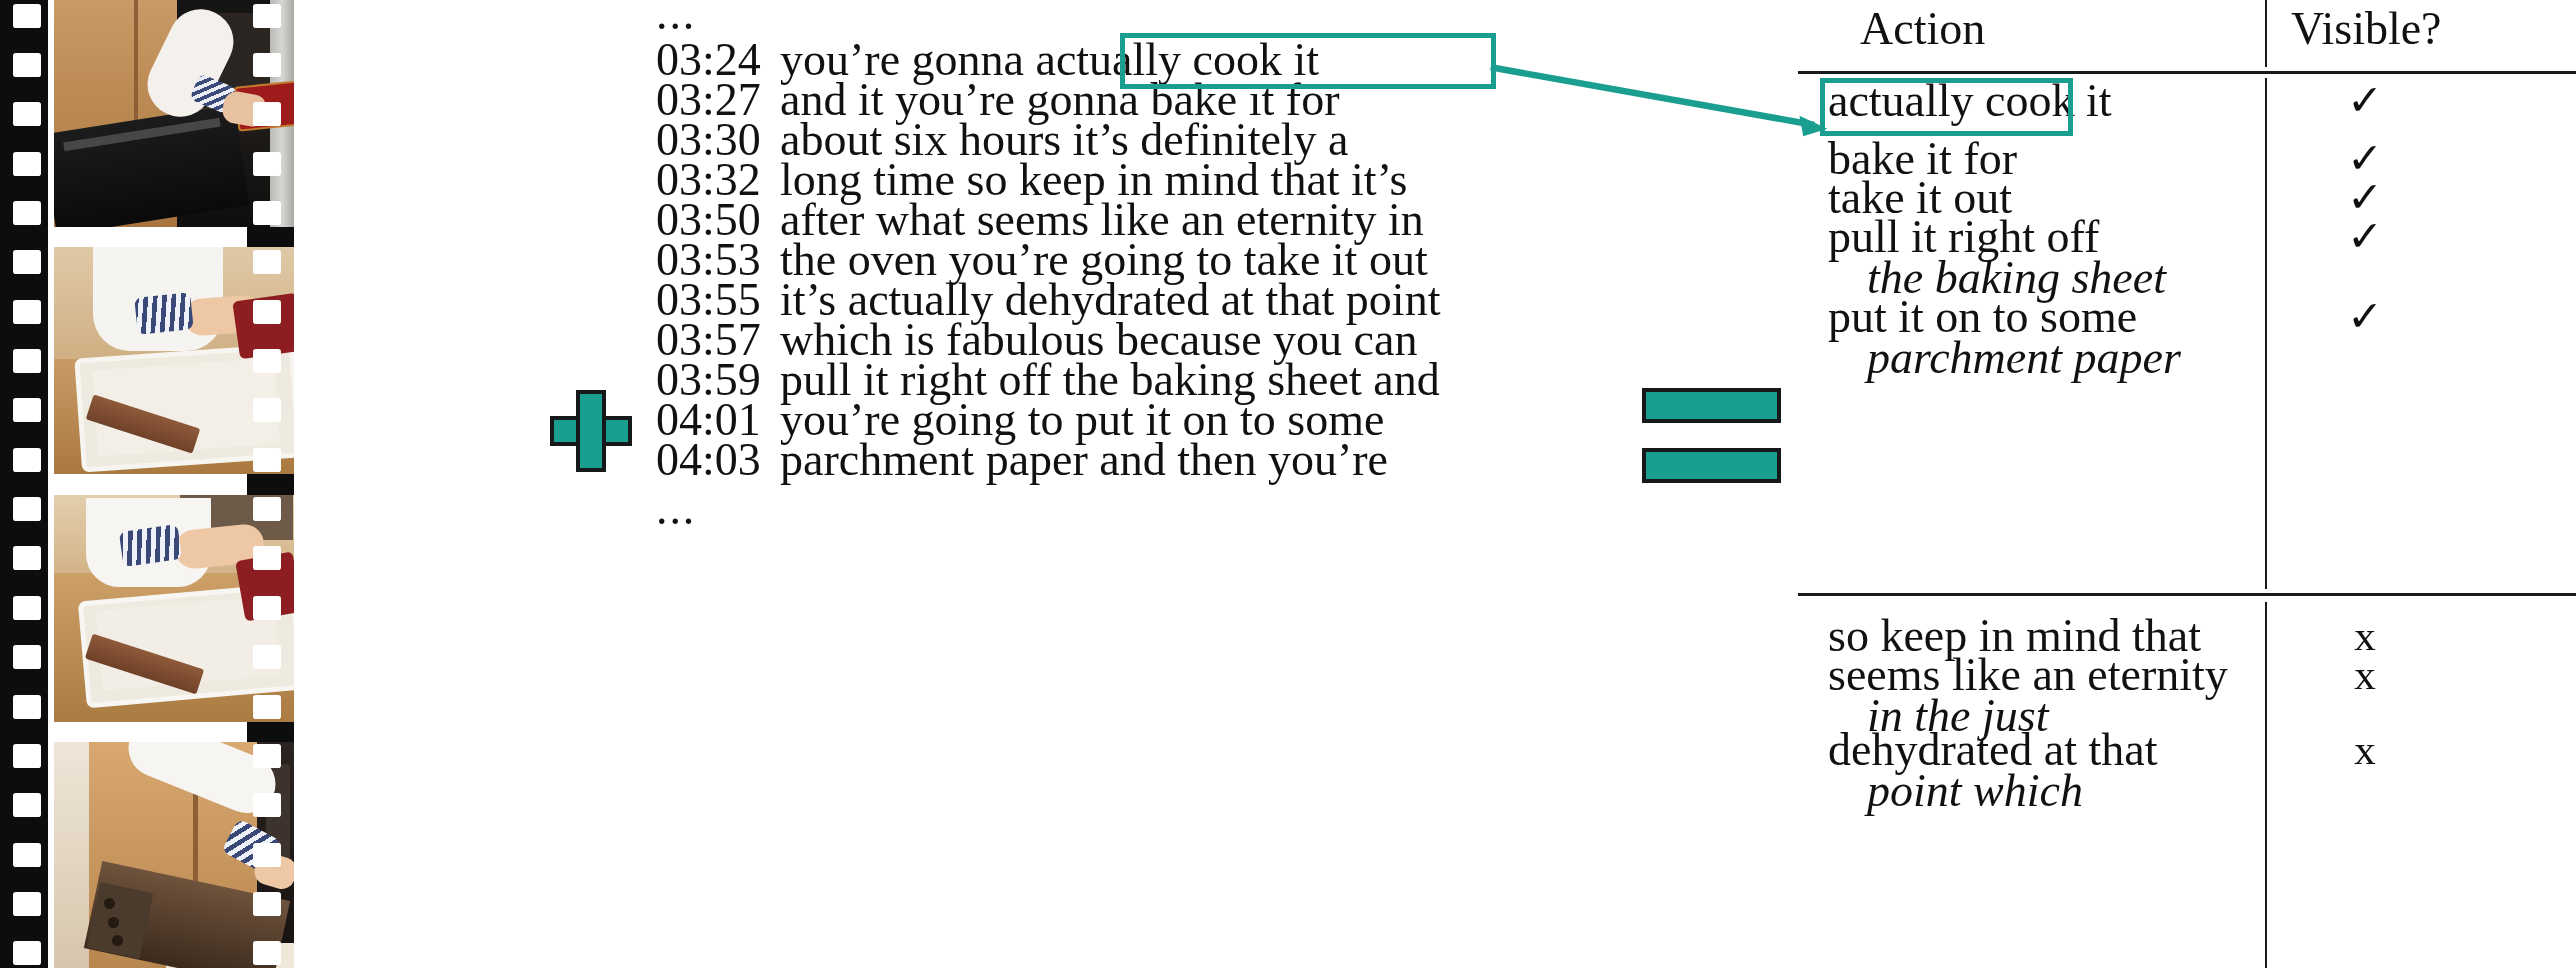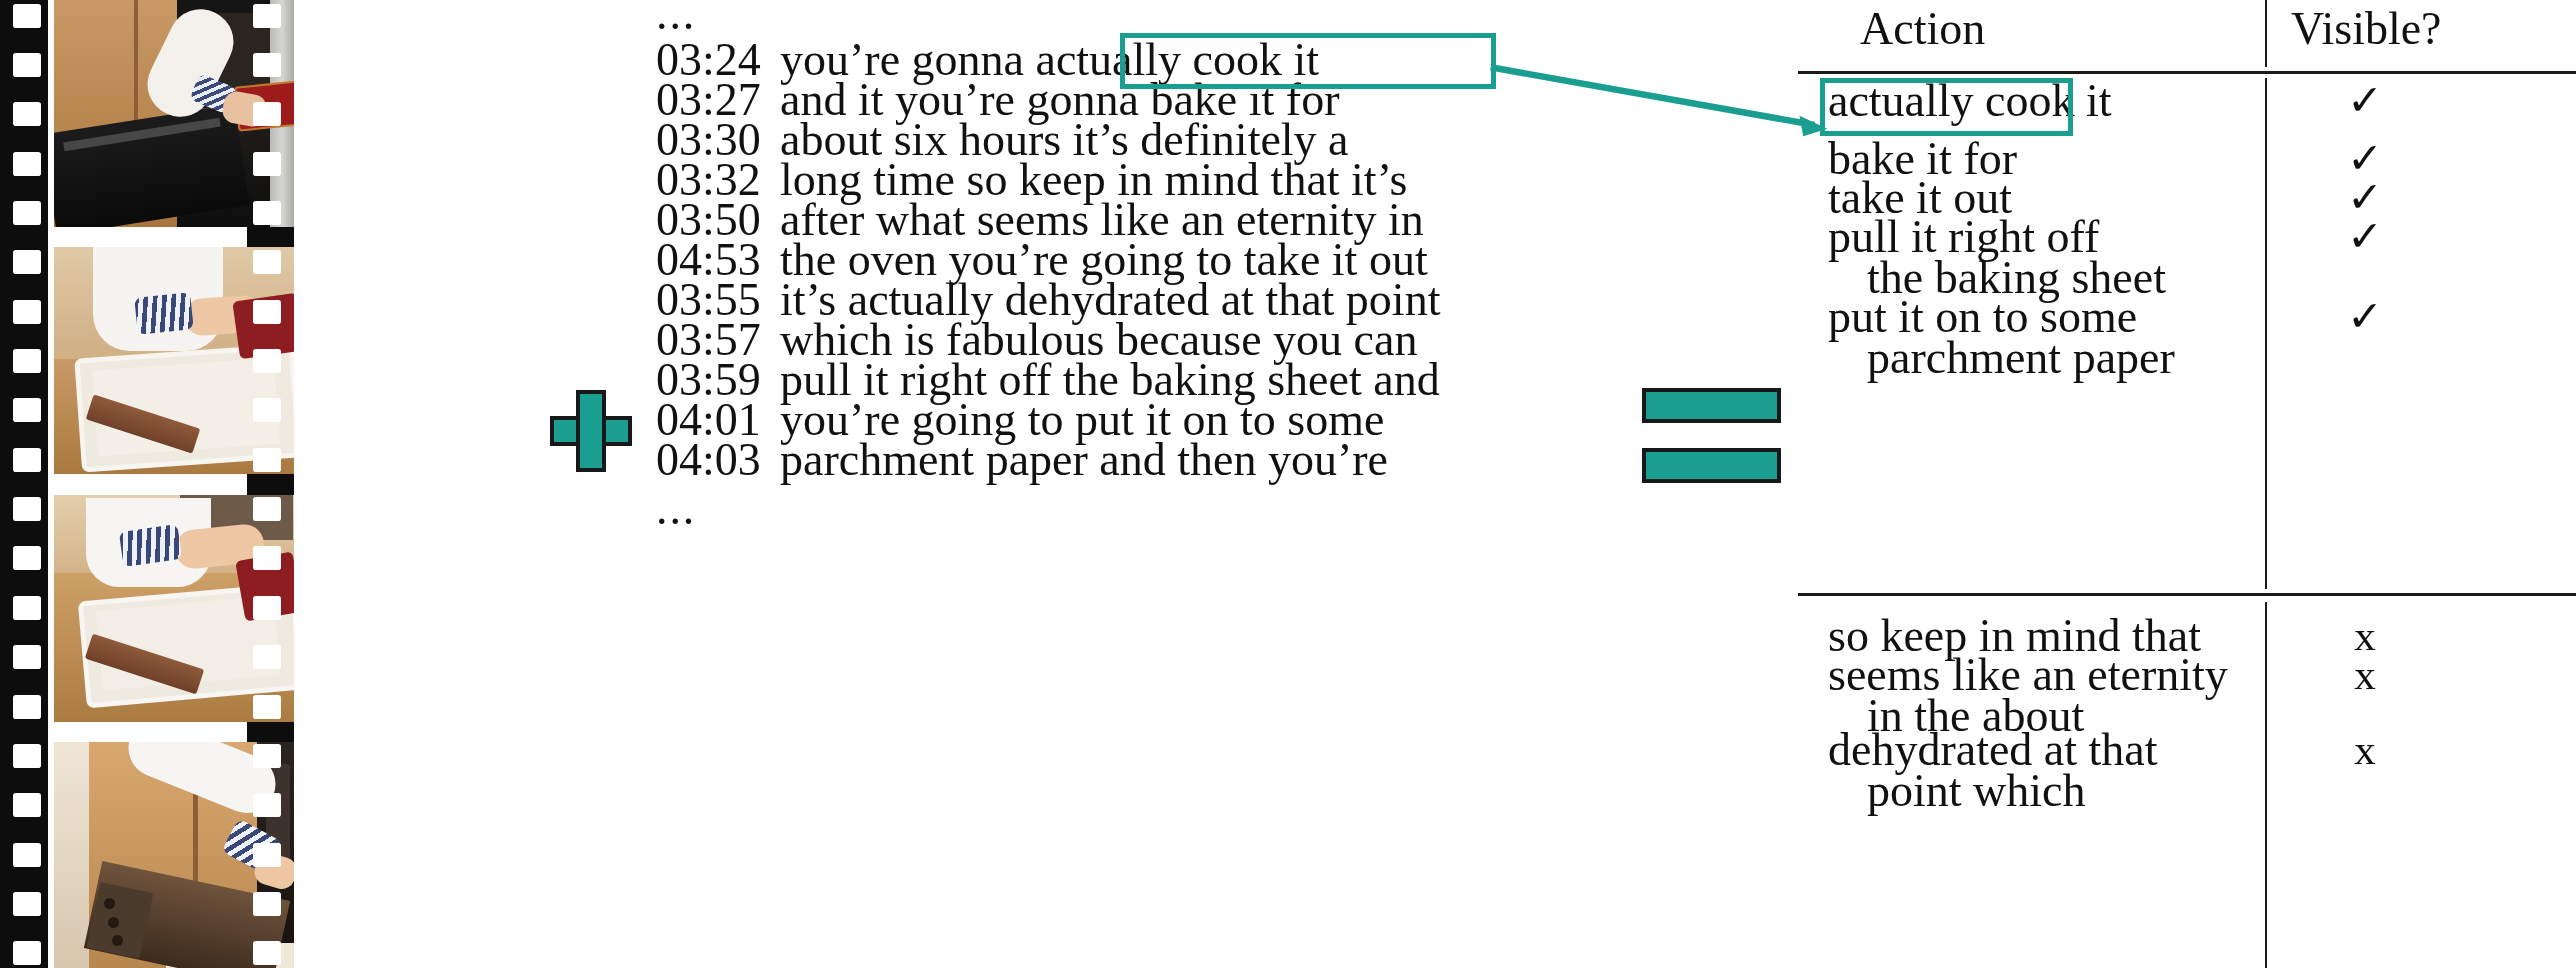--- a/index.html
+++ b/index.html
@@ -311,20 +311,21 @@
   #action-table .cell-action {
     position: absolute;
     left: 30px;
     top: 0;
     width: 428px;
     line-height: 41px;
   }
   #action-table .cell-action .cont {
     display: block;
     padding-left: 39px;
+    font-style: italic;
   }
   #action-table .cell-visible {
     position: absolute;
     left: 502px;
     top: 0;
     width: 130px;
     text-align: center;
     line-height: 41px;
     font-size: 43px;
   }
@@ -477,21 +478,21 @@
   <div class="tline">
     <span class="ts">03:30</span><span>about six hours it’s definitely a</span>
   </div>
   <div class="tline">
     <span class="ts">03:32</span><span>long time so keep in mind that it’s</span>
   </div>
   <div class="tline">
     <span class="ts">03:50</span><span>after what seems like an eternity in</span>
   </div>
   <div class="tline">
-    <span class="ts">04:53</span><span>the oven you’re going to take it out</span>
+    <span class="ts">03:53</span><span>the oven you’re going to take it out</span>
   </div>
   <div class="tline">
     <span class="ts">03:55</span><span>it’s actually dehydrated at that point</span>
   </div>
   <div class="tline">
     <span class="ts">03:57</span><span>which is fabulous because you can</span>
   </div>
   <div class="tline">
     <span class="ts">03:59</span><span>pull it right off the baking sheet and</span>
   </div>
@@ -563,21 +564,21 @@
   </div>
 
   <div class="trow" style="top:615px; height:41px;">
     <div class="cell-action">so keep in mind that</div>
     <div class="cell-visible">x</div>
   </div>
 
   <div class="trow" style="top:654px; height:82px;">
     <div class="cell-action">
       <span>seems like an eternity</span>
-      <span class="cont">in the about</span>
+      <span class="cont">in the just</span>
     </div>
     <div class="cell-visible">x</div>
   </div>
 
   <div class="trow" style="top:729px; height:82px;">
     <div class="cell-action">
       <span>dehydrated at that</span>
       <span class="cont">point which</span>
     </div>
     <div class="cell-visible">x</div>

